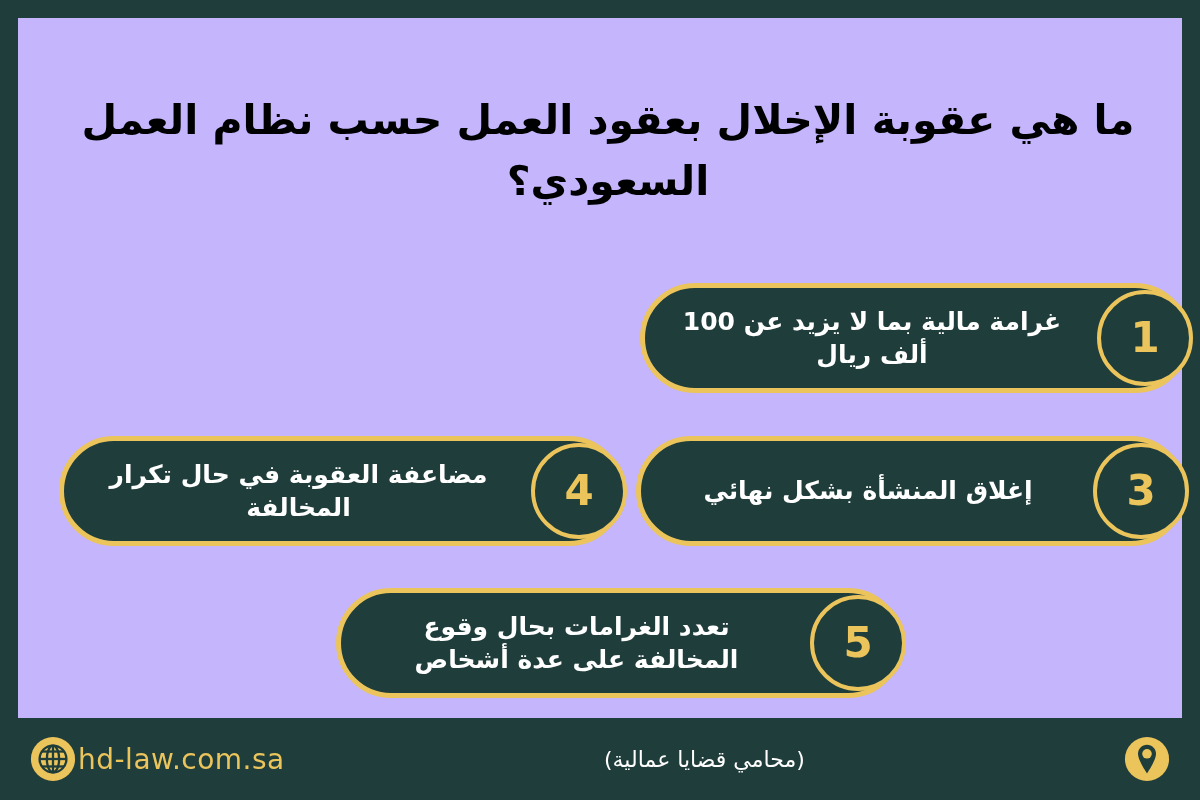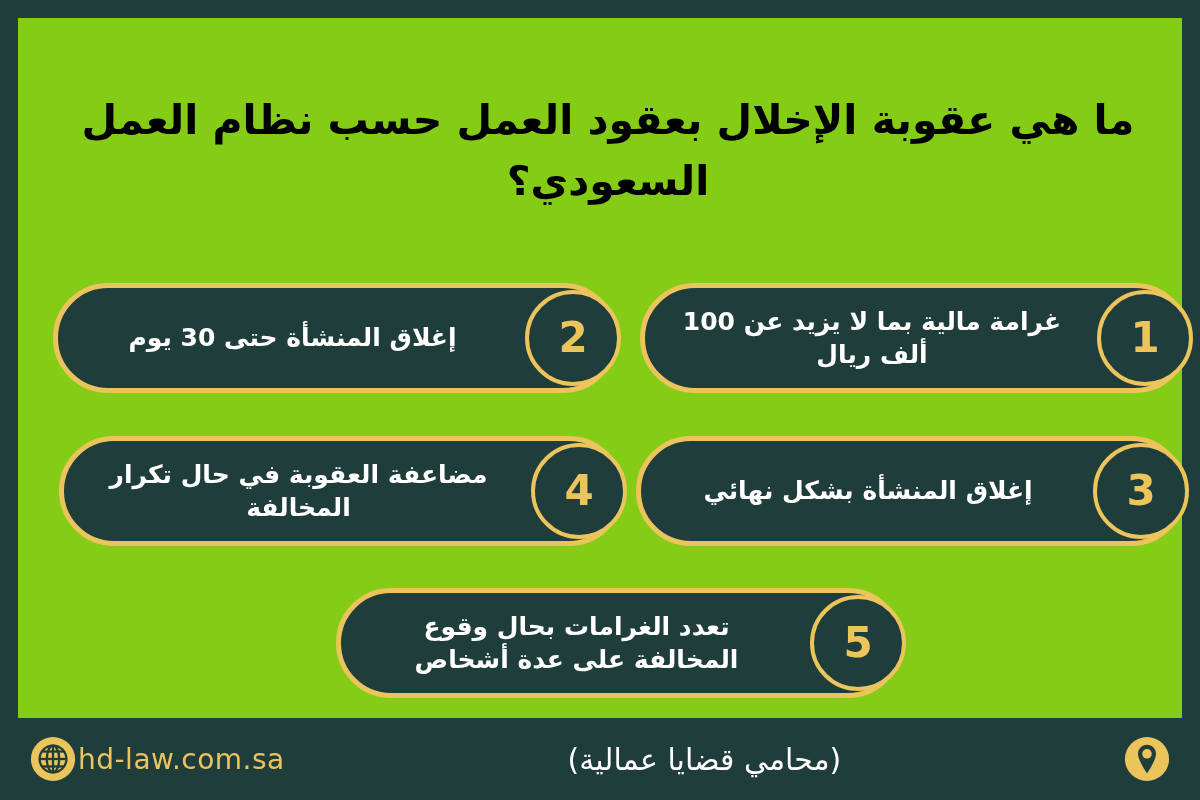--- a/index.html
+++ b/index.html
@@ -17,21 +17,21 @@
     font-family: "DejaVu Sans", "Liberation Sans", sans-serif;
     overflow: hidden;
   }
   
   .canvas {
     position: absolute;
     left: 18px;
     top: 18px;
     right: 18px;
     bottom: 18px;
-    background: #84cc16;
+    background: #c4b5fd;
   }
 
   
   .title {
     position: absolute;
     left: 50px;
     top: 45px;
     width: 1080px;
     text-align: center;
     color: #000000;
@@ -121,21 +121,21 @@
     align-items: center;
     gap: 2px;
     flex: 0 0 auto;
   }
   .footer-right { margin-right: 30px; }
   .footer-left  { margin-left: 30px; flex-direction: row-reverse; }
   .footer-mid {
     flex: 1 1 auto;
     text-align: center;
     color: #FFFFFF;
-    font-size: 30px;
+    font-size: 22px;
     direction: rtl;
   }
   .footer-text-gold {
     color: #EBC45C;
     font-size: 23px;
     white-space: nowrap;
   }
   .footer-url {
     color: #EBC45C;
     font-size: 28px;
@@ -157,24 +157,20 @@
 
     <h1 class="title">ما هي عقوبة الإخلال بعقود العمل حسب نظام العمل السعودي؟</h1>
 
     <div class="cards">
 
       <div class="card c1">
         <div class="card-text">غرامة مالية بما لا يزيد عن 100 ألف ريال</div>
         <div class="badge">1</div>
       </div>
 
-      <div class="card c2">
-        <div class="card-text">إغلاق المنشأة حتى 30 يوم</div>
-        <div class="badge">2</div>
-      </div>
 
       <div class="card c3">
         <div class="card-text">إغلاق المنشأة بشكل نهائي</div>
         <div class="badge">3</div>
       </div>
 
       <div class="card c4">
         <div class="card-text">مضاعفة العقوبة في حال تكرار المخالفة</div>
         <div class="badge">4</div>
       </div>

